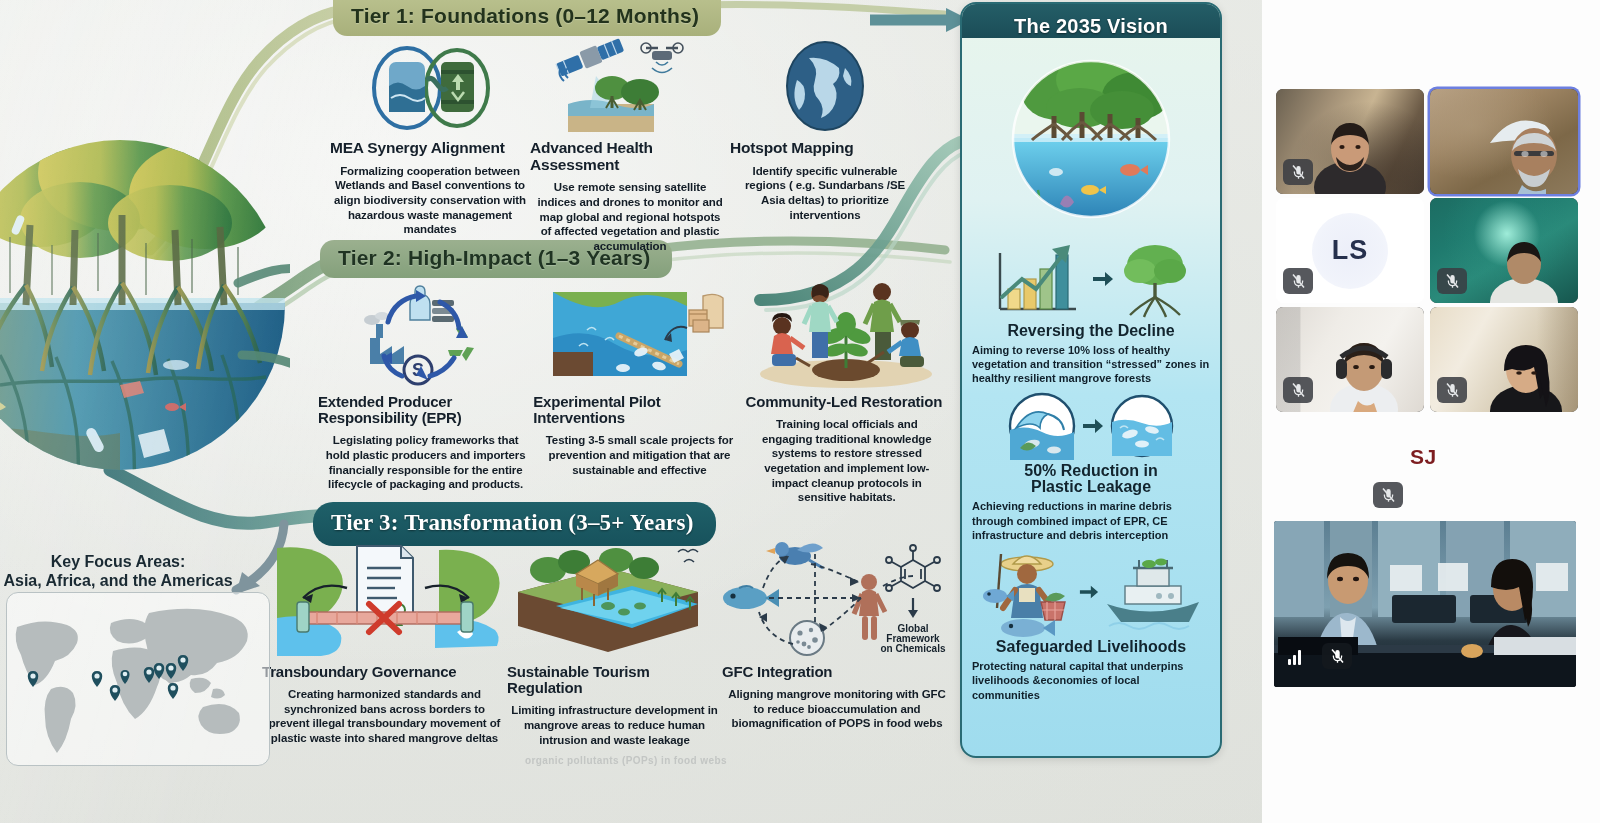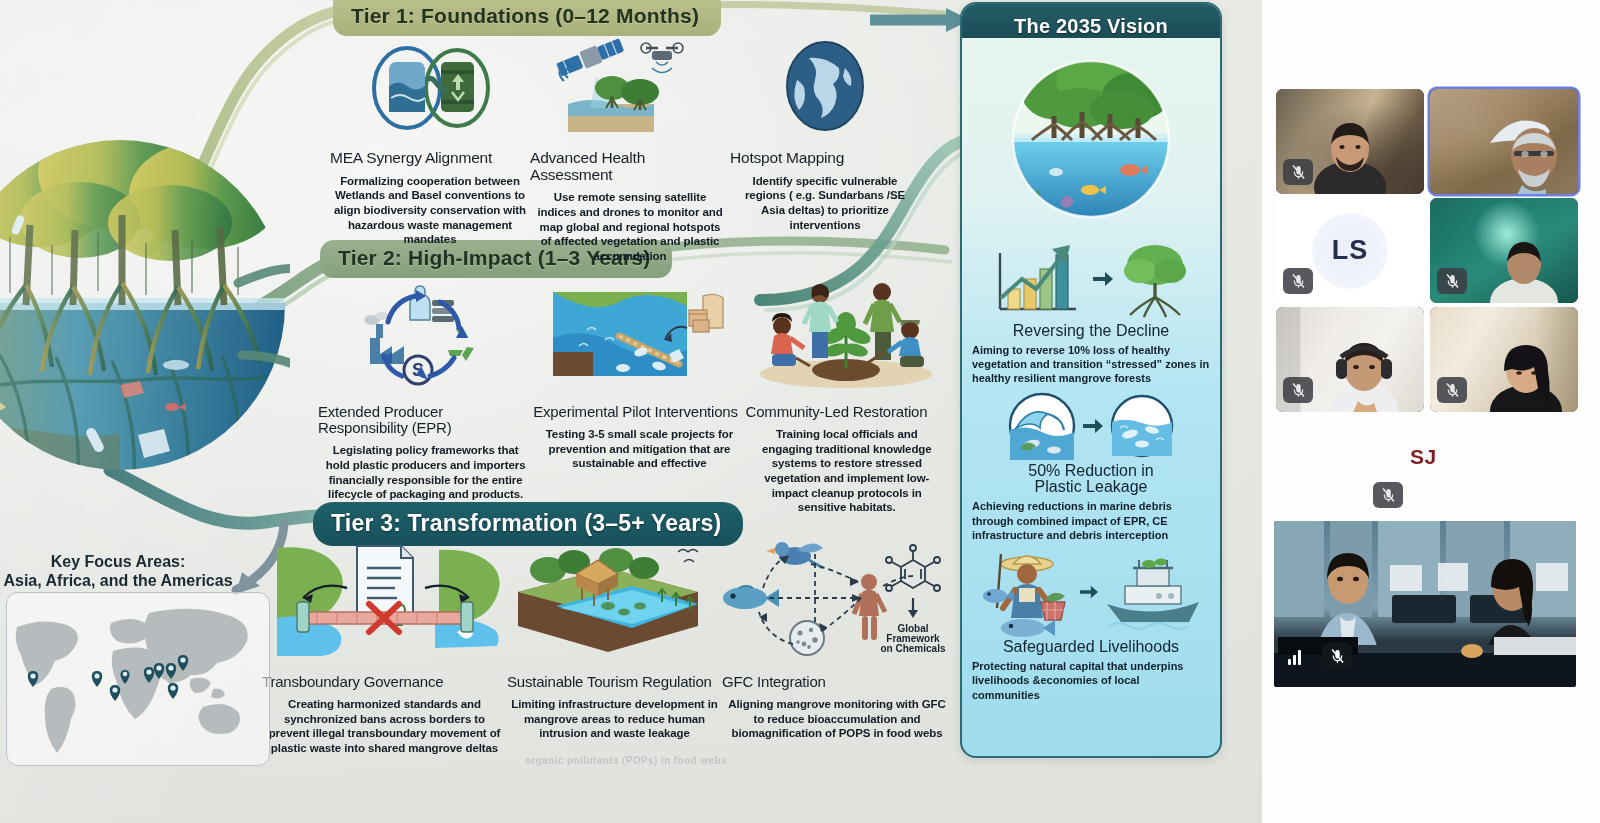--- a/index.html
+++ b/index.html
@@ -57,32 +57,33 @@
     color:#1f3322;
     background:linear-gradient(to bottom,#9bb08f,#84a07b);
     border-radius:14px;
   }
   .tier3{
     left:313px;top:502px;height:36px;font-size:23px;
     color:#ffffff;
     background:linear-gradient(to bottom,#1f6069,#17525c);
     border-radius:20px;
     text-shadow:0 1px 2px rgba(0,0,0,.45);
+    font-family:Liberation Serif, serif;
   }
 
   
   .tier-row{position:absolute;z-index:6;display:flex;}
   .row1{left:330px;top:38px;width:610px;}
   .row2{left:318px;top:278px;width:630px;}
   .row3{left:262px;top:540px;width:690px;}
 
   .item{display:flex;flex-direction:column;}
   .item .art{height:96px;display:flex;align-items:flex-end;justify-content:center;margin-bottom:4px;}
   .item h4{
-    margin:12px 0 3px 0;font-size:15px;font-weight:normal;color:#15202b;
+    margin:2px 0 3px 0;font-size:15px;font-weight:bold;color:#15202b;
     line-height:1.08;letter-spacing:-.2px;
   }
   .item p{
     margin:4px;font-size:11.5px;line-height:1.27;color:#121c26;
     font-weight:bold;letter-spacing:-.1px;text-align:center;
   }
   .row1 .item h4{font-size:15.5px;}
   .row3 .item h4{font-size:15px;}
 
   .i1a{width:200px;} .i1b{width:200px;} .i1c{width:190px;}
@@ -119,21 +120,21 @@
     height:34px;background:linear-gradient(to bottom,#245e67,#1b4d57);
     display:flex;align-items:flex-end;justify-content:center;
     color:#fff;font-size:20px;font-weight:bold;letter-spacing:.2px;
     text-shadow:0 1px 2px rgba(0,0,0,.5);
   }
   .vision-body{padding:6px 10px 0 10px;}
   .v-globe{display:flex;justify-content:center;margin:2px 0 4px;}
   .v-block{margin-bottom:4px;}
   .v-icons{display:flex;align-items:center;justify-content:center;gap:4px;height:86px;}
   .v-block h5{
-    margin:1px 0 3px;text-align:center;font-size:16px;font-weight:normal;
+    margin:1px 0 3px;text-align:center;font-size:16px;font-weight:bold;
     color:#12242e;line-height:1.05;
   }
   .v-block p{
     margin:0;font-size:11px;line-height:1.3;font-weight:bold;color:#10202b;
   }
 
   
   .arrow-svg{position:absolute;z-index:4;pointer-events:none;}
 
   

